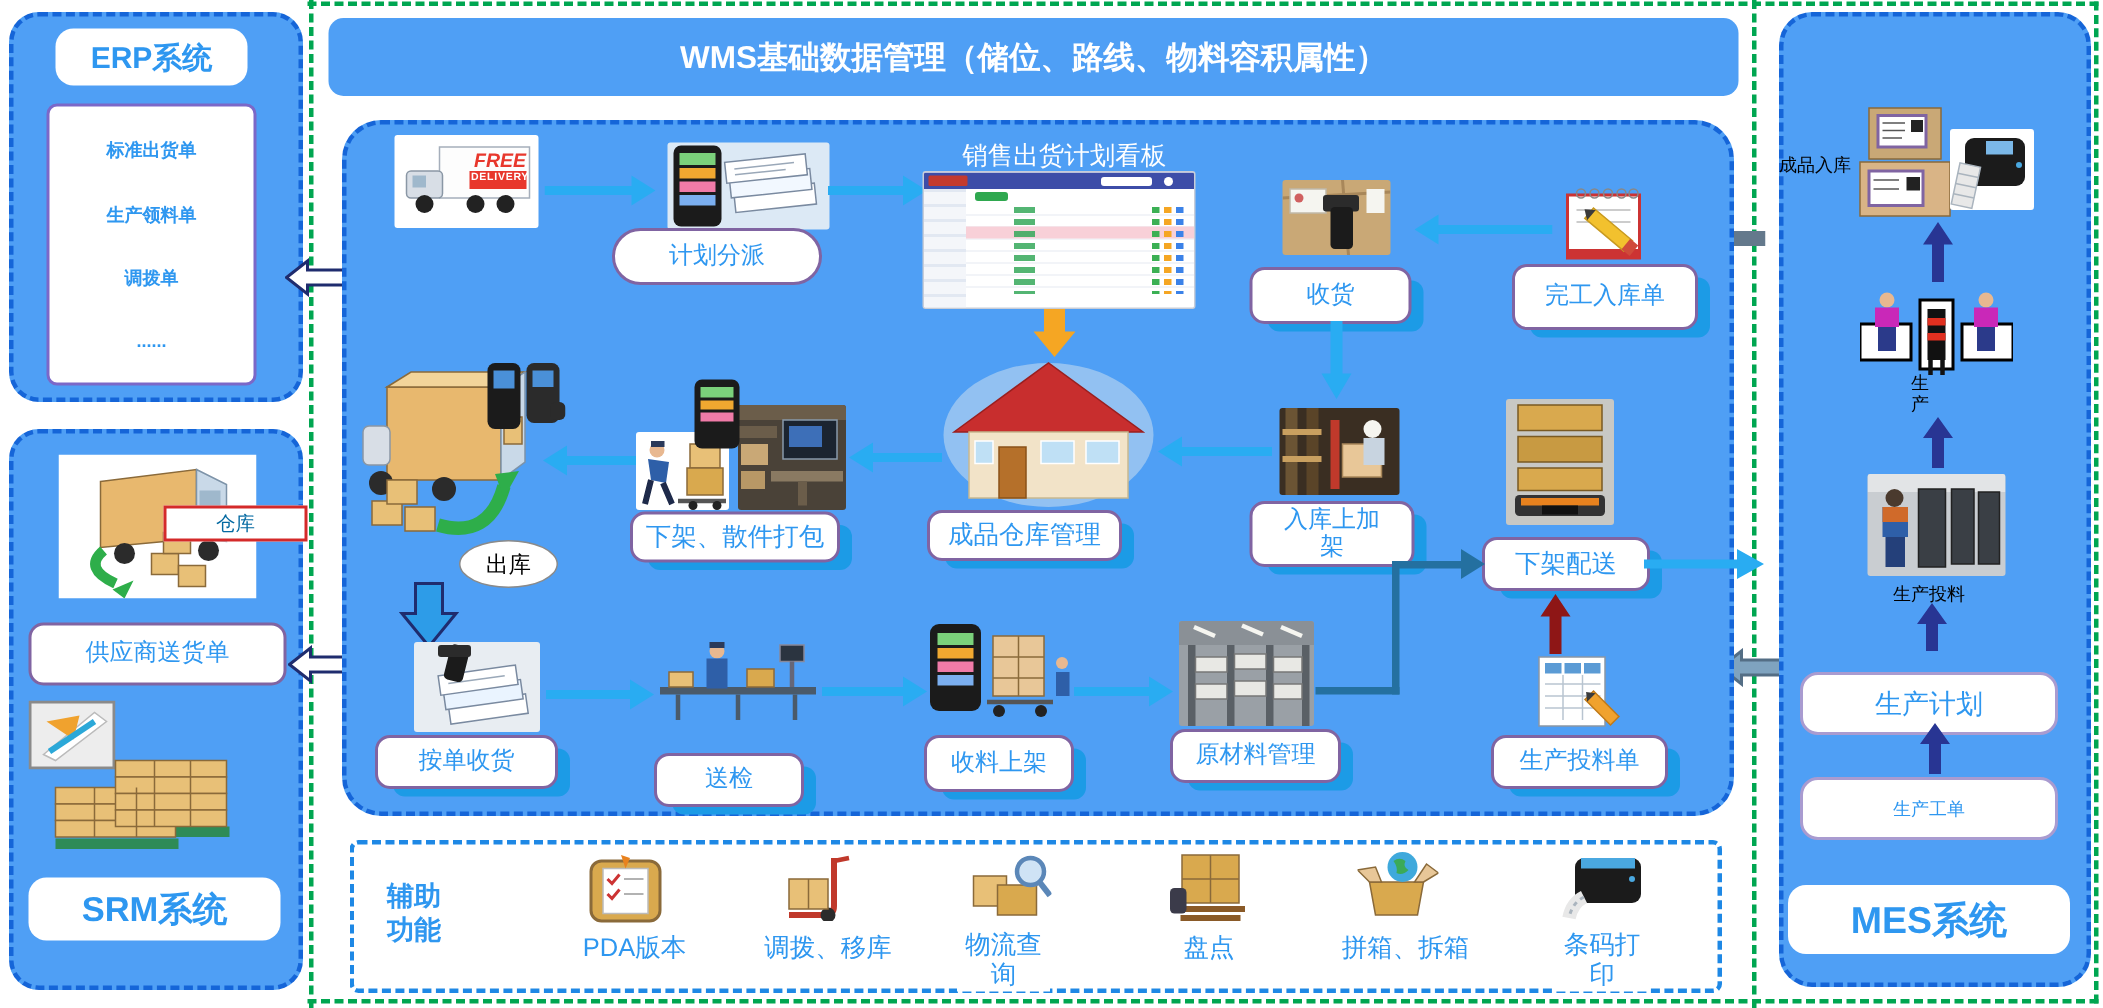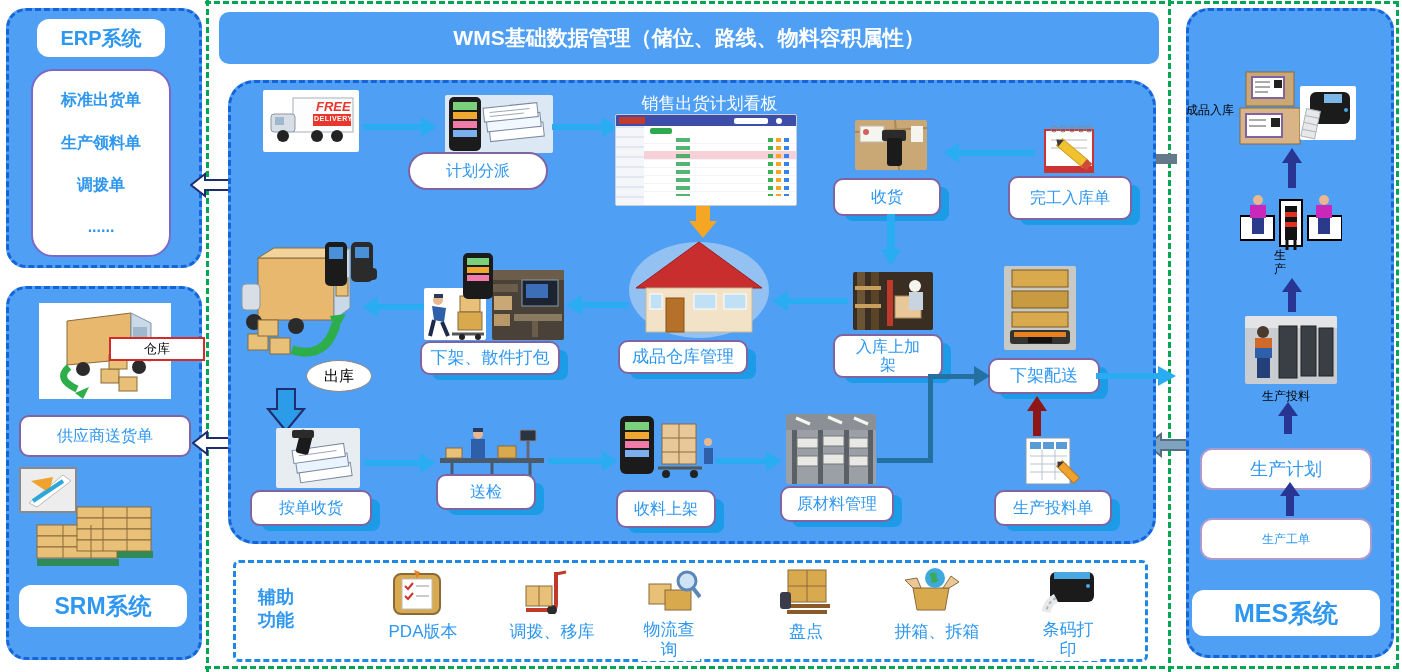--- a/index.html
+++ b/index.html
@@ -23,21 +23,21 @@
 <div id="canvas">
 
   <div class="gl-h" style="left:205px;top:1px;width:1194px;"></div>
   <div class="gl-h" style="left:205px;top:666px;width:1194px;"></div>
   <div class="gl-v" style="left:206px;top:0;height:672px;"></div>
   <div class="gl-v" style="left:1168px;top:0;height:672px;"></div>
   <div class="gl-v" style="left:1396px;top:1px;height:668px;"></div>
 
   <div class="panel" style="left:6px;top:8px;width:196px;height:260px;">
     <div class="wbox ttl" style="left:28px;top:8px;width:128px;height:38px;font-size:20px;">ERP系统</div>
-    <div class="wbox" style="left:22px;top:58px;width:140px;height:188px;border:2px solid #7B68C8;border-radius:22px;flex-direction:column;justify-content:space-around;font-weight:bold;font-size:16px;padding:8px 0;">
+    <div class="wbox" style="left:22px;top:58px;width:140px;height:188px;border:2px solid #7B68C8;border-radius:7px;flex-direction:column;justify-content:space-around;font-weight:bold;font-size:12px;padding:8px 0;">
       <div>标准出货单</div>
       <div>生产领料单</div>
       <div>调拨单</div>
       <div>......</div>
     </div>
   </div>
 
   <div class="panel" style="left:6px;top:286px;width:196px;height:374px;">
     <svg class="abs" style="left:30px;top:14px;" width="132" height="96">
       <rect width="132" height="96" fill="#fff"></rect>
@@ -45,21 +45,21 @@
       <polygon points="92,10 112,20 112,58 92,56" fill="#C9D9E8" stroke="#7D93A8"></polygon>
       <rect x="94" y="24" width="14" height="12" fill="#9FB8CC"></rect>
       <circle cx="44" cy="66" r="7" fill="#2B2B2B"></circle>
         <circle cx="100" cy="64" r="7" fill="#2B2B2B"></circle>
       <path d="M30 64 q-14 12 8 22" stroke="#2EAE4A" stroke-width="7" fill="none"></path>
       <polygon points="36,90 50,84 44,96" fill="#2EAE4A"></polygon>
       <rect x="62" y="66" width="18" height="14" fill="#E8C077" stroke="#8A6A3A"></rect>
       <rect x="80" y="74" width="18" height="14" fill="#E8C077" stroke="#8A6A3A"></rect>
       <rect x="70" y="52" width="18" height="14" fill="#E8C077" stroke="#8A6A3A"></rect>
     </svg>
-    <div class="abs" style="left:100px;top:48px;width:92px;height:20px;background:#fff;border:2px solid #D42A2A;color:#000000;font-size:13px;display:flex;align-items:center;justify-content:center;">仓库</div>
+    <div class="abs" style="left:100px;top:48px;width:92px;height:20px;background:#fff;border:2px solid #D42A2A;color:#0369a1;font-size:13px;display:flex;align-items:center;justify-content:center;">仓库</div>
     <div class="wbox lab" style="left:10px;top:126px;width:172px;height:42px;">供应商送货单</div>
     <svg class="abs" style="left:10px;top:178px;" width="58" height="46">
       <rect x="1" y="1" width="56" height="44" fill="#EDEDED" stroke="#8A8A8A" stroke-width="2"></rect>
       <polygon points="10,36 44,8 52,14 18,40" fill="#fff" stroke="#BBB"></polygon>
       <polygon points="12,14 34,10 30,26" fill="#F0A22E"></polygon>
       <line x1="14" y1="34" x2="44" y2="14" stroke="#2BA8D8" stroke-width="4"></line>
     </svg>
     <svg class="abs" style="left:22px;top:196px;" width="130" height="92">
       <rect x="6" y="74" width="82" height="7" fill="#2E8B57"></rect>
       <rect x="46" y="66" width="76" height="7" fill="#2E8B57"></rect>
@@ -347,21 +347,21 @@
       <line x1="52" y1="37" x2="52" y2="54" stroke="#4A5A6A" stroke-width="3"></line>
       <line x1="90" y1="37" x2="90" y2="54" stroke="#4A5A6A" stroke-width="3"></line>
     <rect x="6" y="22" width="16" height="10" fill="#E8C077" stroke="#8A6A3A"></rect>
       <rect x="58" y="20" width="18" height="12" fill="#D9A94E" stroke="#8A6A3A"></rect>
     <circle cx="38" cy="8" r="5" fill="#E8B890"></circle>
       <rect x="33" y="2" width="10" height="4" fill="#2B3A5A"></rect>
     <rect x="31" y="13" width="14" height="20" fill="#2E5FA8"></rect>
     <rect x="80" y="4" width="16" height="11" fill="#2B3440" stroke="#889"></rect>
       <line x1="88" y1="15" x2="88" y2="32" stroke="#667" stroke-width="3"></line>
   </svg>
-  <div class="wbox lab shadow" style="left:436px;top:474px;width:100px;height:36px;text-align:center;">送检</div>
+  <div class="wbox lab shadow" style="left:436px;top:502px;width:100px;height:36px;text-align:center;">送检</div>
 
   <svg class="abs" style="left:548px;top:450px;" width="70" height="22">
       <path d="M0 8 H54 V1 L70 11 L54 21 V14 H0 Z" fill="#29ACF2"></path>
     </svg>
 
   <svg class="abs" style="left:618px;top:414px;" width="100" height="68">
     <rect x="2" y="2" width="34" height="58" rx="6" fill="#1B1B1B"></rect>
     <rect x="7" y="8" width="24" height="8" fill="#7BD17B"></rect>
       <rect x="7" y="18" width="24" height="7" fill="#F0A830"></rect>
       <rect x="7" y="27" width="24" height="7" fill="#F07BA8"></rect>

